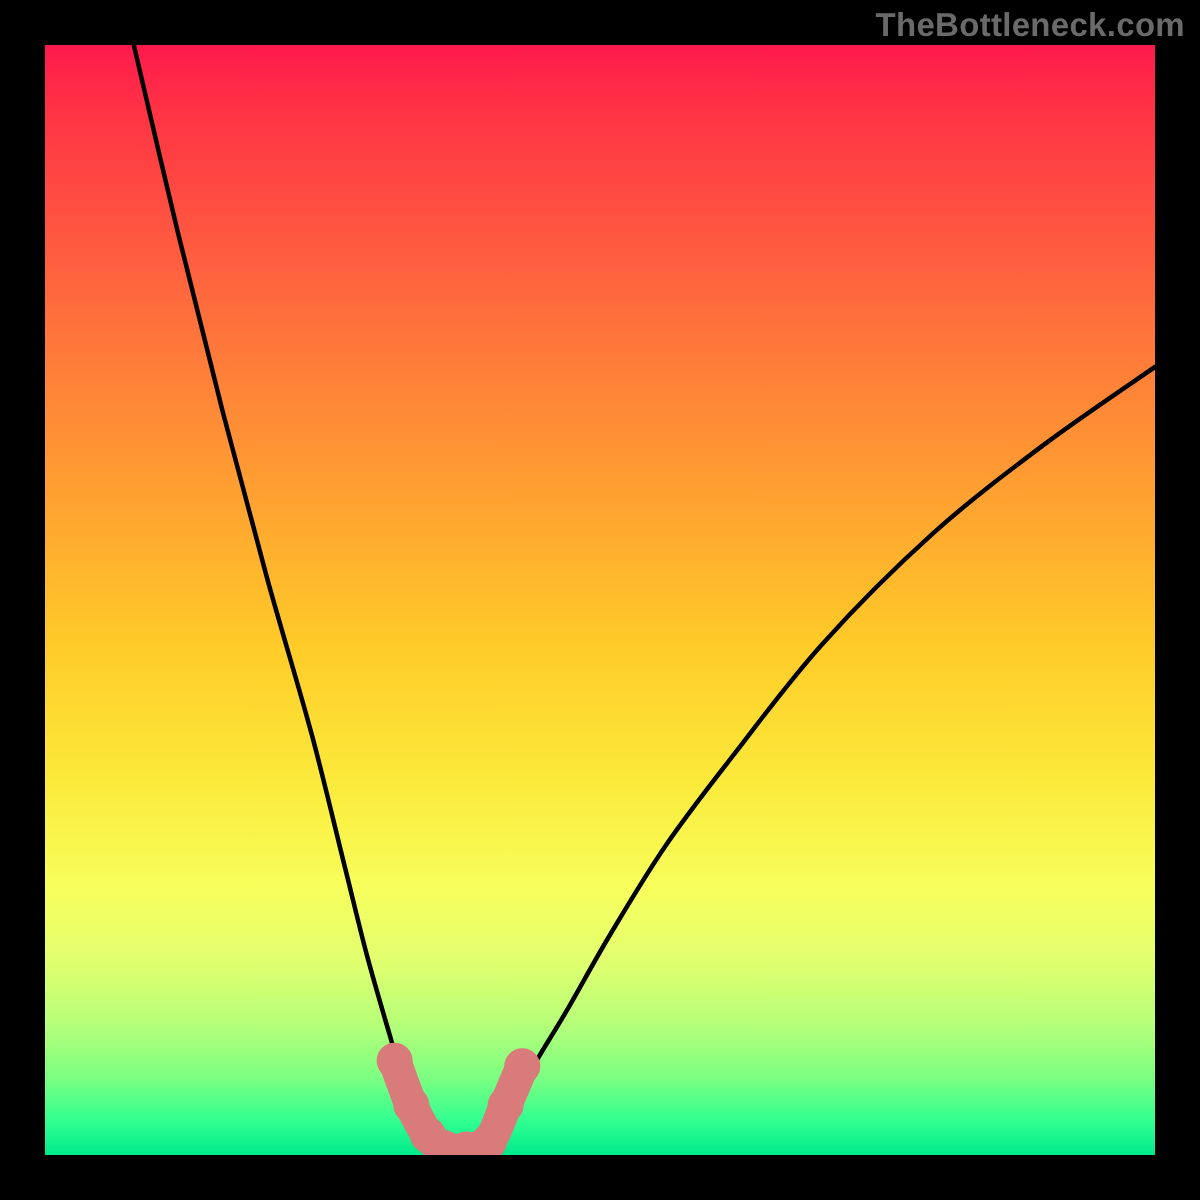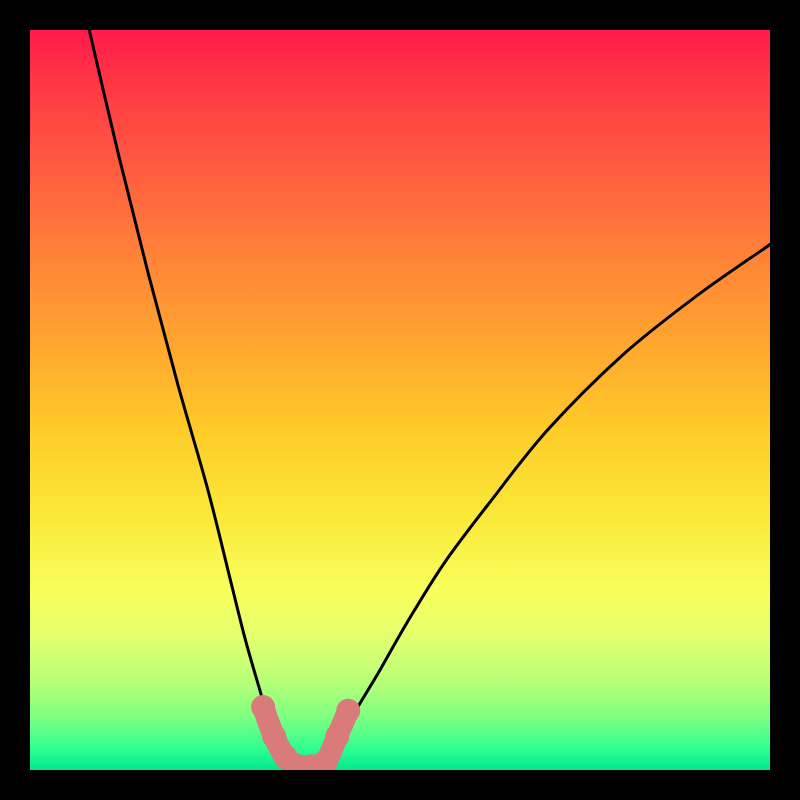--- a/index.html
+++ b/index.html
@@ -57,20 +57,21 @@
     font-size: 22px;
     font-weight: 600;
     letter-spacing: 0.2px;
     user-select: none;
   }
 </style>
 </head>
 <body>
 
 <div class="frame">
+  <div class="watermark">TheBottleneck.com</div>
   <div class="plot">
     <svg class="curves" viewBox="0 0 740 740">
       <g id="curve-group">
           <path d="M 59.2 0 C 64.13333333333334 20.96666666666668, 78.93333333333334 85.10000000000008, 88.8 125.80000000000007 C 98.66666666666666 166.50000000000006, 108.53333333333333 205.96666666666667, 118.4 244.2 C 128.26666666666668 282.4333333333333, 138.13333333333333 319.43333333333334, 148 355.2 C 157.86666666666667 390.96666666666664, 168.96666666666667 426.73333333333335, 177.6 458.8 C 186.23333333333332 490.8666666666667, 193.63333333333335 522.9333333333334, 199.8 547.6 C 205.96666666666667 572.2666666666667, 209.66666666666666 588.3, 214.6 606.8 C 219.53333333333333 625.3, 225.08333333333334 643.8, 229.4 658.6 C 233.71666666666667 673.4000000000001, 236.8 685.1166666666667, 240.5 695.6 C 244.2 706.0833333333334, 247.90000000000003 714.7166666666667, 251.60000000000002 721.5 C 255.3 728.2833333333333, 260.85 733.8333333333333, 262.7 736.3" fill="none" stroke="#000000" stroke-width="3" stroke-linecap="round"></path>
           <path d="M 296 732.6 C 298.4666666666667 728.9, 305.8666666666667 719.0333333333333, 310.8 710.4 C 315.73333333333335 701.7666666666667, 319.4333333333334 691.9, 325.6 680.8 C 331.76666666666665 669.6999999999999, 339.16666666666663 658.5999999999999, 347.79999999999995 643.8 C 356.4333333333333 629, 366.3 610.5, 377.40000000000003 592 C 388.50000000000006 573.5, 400.83333333333337 552.5333333333333, 414.40000000000003 532.8 C 427.9666666666667 513.0666666666666, 441.53333333333336 495.8, 458.8 473.6 C 476.06666666666666 451.40000000000003, 495.8 424.26666666666665, 518 399.59999999999997 C 540.2 374.9333333333333, 567.3333333333334 347.79999999999995, 592 325.59999999999997 C 616.6666666666666 303.4, 641.3333333333334 284.9, 666 266.4 C 690.6666666666666 247.89999999999998, 727.6666666666666 223.23333333333335, 740 214.60000000000002" fill="none" stroke="#000000" stroke-width="3" stroke-linecap="round"></path>
         </g>
       <g id="marker-group">
           <path d="M 233.1 677.1 C 234.95 682.0333333333333, 240.50000000000003 698.4366666666667, 244.20000000000002 706.7 C 247.9 714.9633333333334, 251.6 721.87, 255.29999999999998 726.68 C 259 731.4899999999999, 262.0833333333333 733.9566666666666, 266.4 735.56 C 270.71666666666664 737.1633333333333, 276.26666666666665 737.04, 281.2 736.3 C 286.1333333333333 735.56, 291.68333333333334 736.0533333333333, 296 731.12 C 300.31666666666666 726.1866666666667, 303.4 715.0866666666667, 307.09999999999997 706.7 C 310.79999999999995 698.3133333333334, 316.34999999999997 685.1166666666667, 318.2 680.8" fill="none" stroke="#d97b7b" stroke-width="22" stroke-linecap="round" stroke-linejoin="round"></path>
           <circle cx="233.1" cy="677.1" r="12" fill="#d97b7b"></circle>
           <circle cx="244.20000000000002" cy="706.7" r="12" fill="#d97b7b"></circle>

